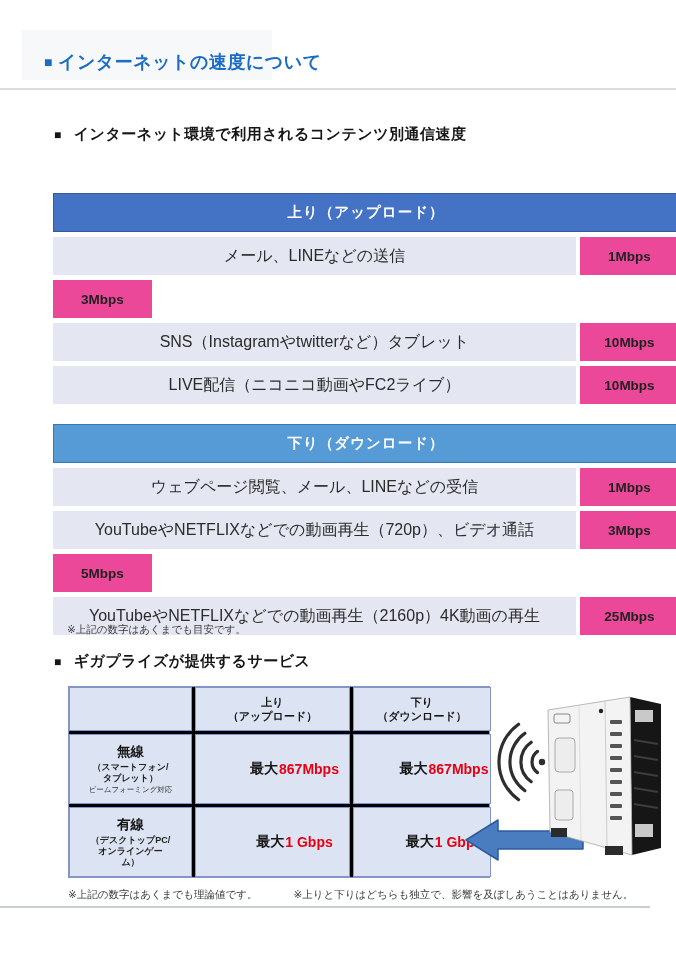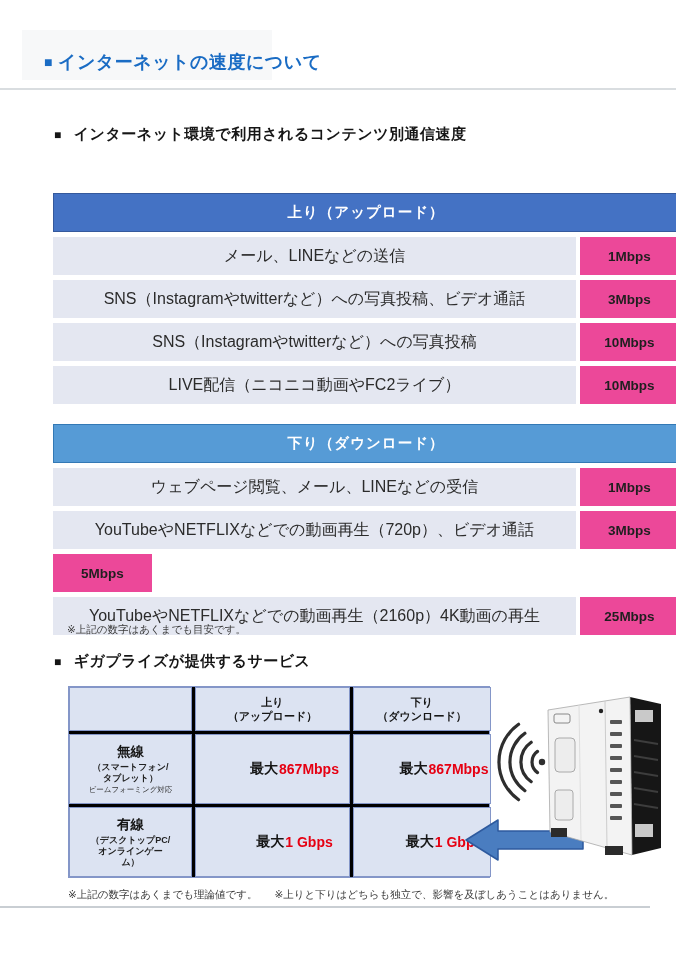--- a/index.html
+++ b/index.html
@@ -38,21 +38,21 @@
   .t2-cell{background:#dce3f2;border:1px solid #8496c8;display:flex;flex-direction:column;
     align-items:center;justify-content:center;box-sizing:border-box;}
   .t2-colhead{font-size:11px;font-weight:bold;color:#161616;line-height:1.3;text-align:center;}
   .t2-name{font-size:13.5px;font-weight:bold;color:#161616;}
   .t2-detail{font-size:9px;font-weight:bold;color:#222;text-align:center;line-height:1.25;
     margin-top:1px;padding:0 20px;}
   .t2-sub{font-size:7.5px;color:#333;margin-top:1px;}
   .t2-val{flex-direction:row;gap:1px;padding-left:44px;}
   .t2-prefix{font-size:14px;font-weight:bold;color:#161616;}
   .t2-red{font-size:14px;font-weight:bold;color:#e60012;}
-  .bottom-notes{position:absolute;left:68px;top:888px;display:flex;gap:17px;
+  .bottom-notes{position:absolute;left:68px;top:888px;display:flex;gap:36px;
     font-size:10.5px;color:#3a3a3a;}
   .bottom-divider{position:absolute;left:0;top:906px;width:650px;height:2px;background:#c9ced3;}
   
   .router{position:absolute;left:455px;top:678px;width:220px;height:205px;}
 </style>
 </head>
 <body>
 
 <div class="page">
 
@@ -69,25 +69,24 @@
   </div>
 
   <div class="table1">
     <div class="t1-header up">上り（アップロード）</div>
 
     <div class="t1-row">
       <div class="t1-label">メール、LINEなどの送信</div>
       <div class="t1-speed">1Mbps</div>
     </div>
     <div class="t1-row">
-      <div class="t1-label">SNS（Instagramやtwitterなど）への写真投稿、ビデオ通話</div>
       <div class="t1-speed">3Mbps</div>
     </div>
     <div class="t1-row">
-      <div class="t1-label">SNS（Instagramやtwitterなど）への写真投稿</div>
+      <div class="t1-label">SNS（Instagramやtwitterなど）タブレット</div>
       <div class="t1-speed">10Mbps</div>
     </div>
     <div class="t1-row">
       <div class="t1-label">LIVE配信（ニコニコ動画やFC2ライブ）</div>
       <div class="t1-speed">10Mbps</div>
     </div>
 
     <div class="t1-header down">下り（ダウンロード）</div>
 
     <div class="t1-row">

